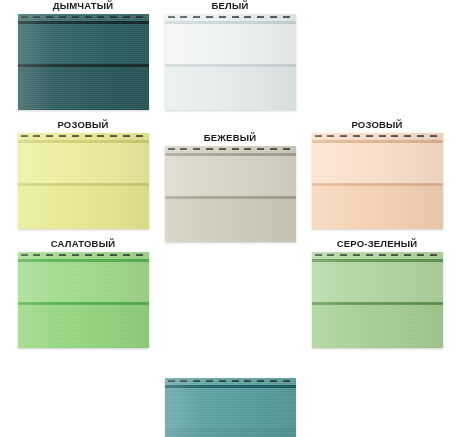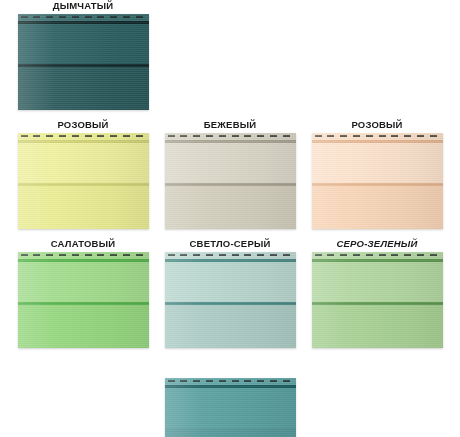--- a/index.html
+++ b/index.html
@@ -124,20 +124,47 @@
               <i style="left: 89.6px;"></i>
               <i style="left: 102.4px;"></i>
               <i style="left: 115.2px;"></i>
             </div>
           </div>
           <div class="wood-grain"></div>
           <div class="sheen"></div>
         </div>
       </div>
     </div>
+    <div class="swatch-cell" style="left: 157px; top: 0px;">
+      <div class="swatch-label" style="color: rgb(26, 26, 26);">БЕЛЫЙ</div>
+      <div class="panel-wrap">
+        <div class="panel" style="background: rgb(241, 245, 244);">
+          <div class="board board-top" style="background: rgb(244, 247, 247);"></div>
+          <div class="board board-bottom" style="background: rgb(234, 240, 240);"></div>
+          <div class="groove groove-upper" style="background: rgb(207, 220, 219);"></div>
+          <div class="groove groove-lower" style="background: rgb(207, 220, 219);"></div>
+          <div class="nail-strip" style="background: rgb(238, 243, 243);">
+            <div class="nail-slots">
+              <i style="left: 0px;"></i>
+              <i style="left: 12.8px;"></i>
+              <i style="left: 25.6px;"></i>
+              <i style="left: 38.4px;"></i>
+              <i style="left: 51.2px;"></i>
+              <i style="left: 64px;"></i>
+              <i style="left: 76.8px;"></i>
+              <i style="left: 89.6px;"></i>
+              <i style="left: 102.4px;"></i>
+              <i style="left: 115.2px;"></i>
+            </div>
+          </div>
+          <div class="wood-grain"></div>
+          <div class="sheen"></div>
+        </div>
+      </div>
+    </div>
     <div class="swatch-cell" style="left: 10px; top: 119px;">
       <div class="swatch-label" style="color: rgb(26, 26, 26);">РОЗОВЫЙ</div>
       <div class="panel-wrap">
         <div class="panel" style="background: rgb(239, 240, 154);">
           <div class="board board-top" style="background: rgb(240, 241, 158);"></div>
           <div class="board board-bottom" style="background: rgb(235, 237, 147);"></div>
           <div class="groove groove-upper" style="background: rgb(210, 212, 119);"></div>
           <div class="groove groove-lower" style="background: rgb(210, 212, 119);"></div>
           <div class="nail-strip" style="background: rgb(237, 238, 150);">
             <div class="nail-slots">
@@ -152,21 +179,21 @@
               <i style="left: 102.4px;"></i>
               <i style="left: 115.2px;"></i>
             </div>
           </div>
           <div class="wood-grain"></div>
           <div class="sheen"></div>
         </div>
       </div>
     </div>
     <div class="swatch-cell" style="left: 157px; top: 119px;">
-      <div class="swatch-label" style="color: rgb(26, 26, 26);">БЕЖЕВЫЙ</div>
+      <div class="swatch-label" style="color: rgb(26, 26, 26); margin-top: 13px;">БЕЖЕВЫЙ</div>
       <div class="panel-wrap">
         <div class="panel" style="background: rgb(217, 214, 198);">
           <div class="board board-top" style="background: rgb(220, 217, 202);"></div>
           <div class="board board-bottom" style="background: rgb(211, 207, 190);"></div>
           <div class="groove groove-upper" style="background: rgb(169, 164, 148);"></div>
           <div class="groove groove-lower" style="background: rgb(169, 164, 148);"></div>
           <div class="nail-strip" style="background: rgb(215, 212, 196);">
             <div class="nail-slots">
               <i style="left: 0px;"></i>
               <i style="left: 12.8px;"></i>
@@ -232,48 +259,21 @@
               <i style="left: 89.6px;"></i>
               <i style="left: 102.4px;"></i>
               <i style="left: 115.2px;"></i>
             </div>
           </div>
           <div class="wood-grain"></div>
           <div class="sheen"></div>
         </div>
       </div>
     </div>
-    <div class="swatch-cell" style="left: 157px; top: 238px;">
-      <div class="swatch-label" style="color: rgb(26, 26, 26);">СВЕТЛО-СЕРЫЙ</div>
-      <div class="panel-wrap">
-        <div class="panel" style="background: rgb(180, 210, 203);">
-          <div class="board board-top" style="background: rgb(185, 215, 207);"></div>
-          <div class="board board-bottom" style="background: rgb(172, 204, 197);"></div>
-          <div class="groove groove-upper" style="background: rgb(77, 140, 136);"></div>
-          <div class="groove groove-lower" style="background: rgb(77, 140, 136);"></div>
-          <div class="nail-strip" style="background: rgb(192, 218, 211);">
-            <div class="nail-slots">
-              <i style="left: 0px;"></i>
-              <i style="left: 12.8px;"></i>
-              <i style="left: 25.6px;"></i>
-              <i style="left: 38.4px;"></i>
-              <i style="left: 51.2px;"></i>
-              <i style="left: 64px;"></i>
-              <i style="left: 76.8px;"></i>
-              <i style="left: 89.6px;"></i>
-              <i style="left: 102.4px;"></i>
-              <i style="left: 115.2px;"></i>
-            </div>
-          </div>
-          <div class="wood-grain"></div>
-          <div class="sheen"></div>
-        </div>
-      </div>
-    </div>
-    <div class="swatch-cell" style="left: 304px; top: 238px; font-style: italic;">
+    <div class="swatch-cell" style="left: 304px; top: 238px;">
       <div class="swatch-label" style="color: rgb(26, 26, 26);">СЕРО-ЗЕЛЕНЫЙ</div>
       <div class="panel-wrap">
         <div class="panel" style="background: rgb(174, 214, 155);">
           <div class="board board-top" style="background: rgb(179, 216, 161);"></div>
           <div class="board board-bottom" style="background: rgb(168, 209, 148);"></div>
           <div class="groove groove-upper" style="background: rgb(95, 155, 83);"></div>
           <div class="groove groove-lower" style="background: rgb(95, 155, 83);"></div>
           <div class="nail-strip" style="background: rgb(182, 217, 166);">
             <div class="nail-slots">
               <i style="left: 0px;"></i>

